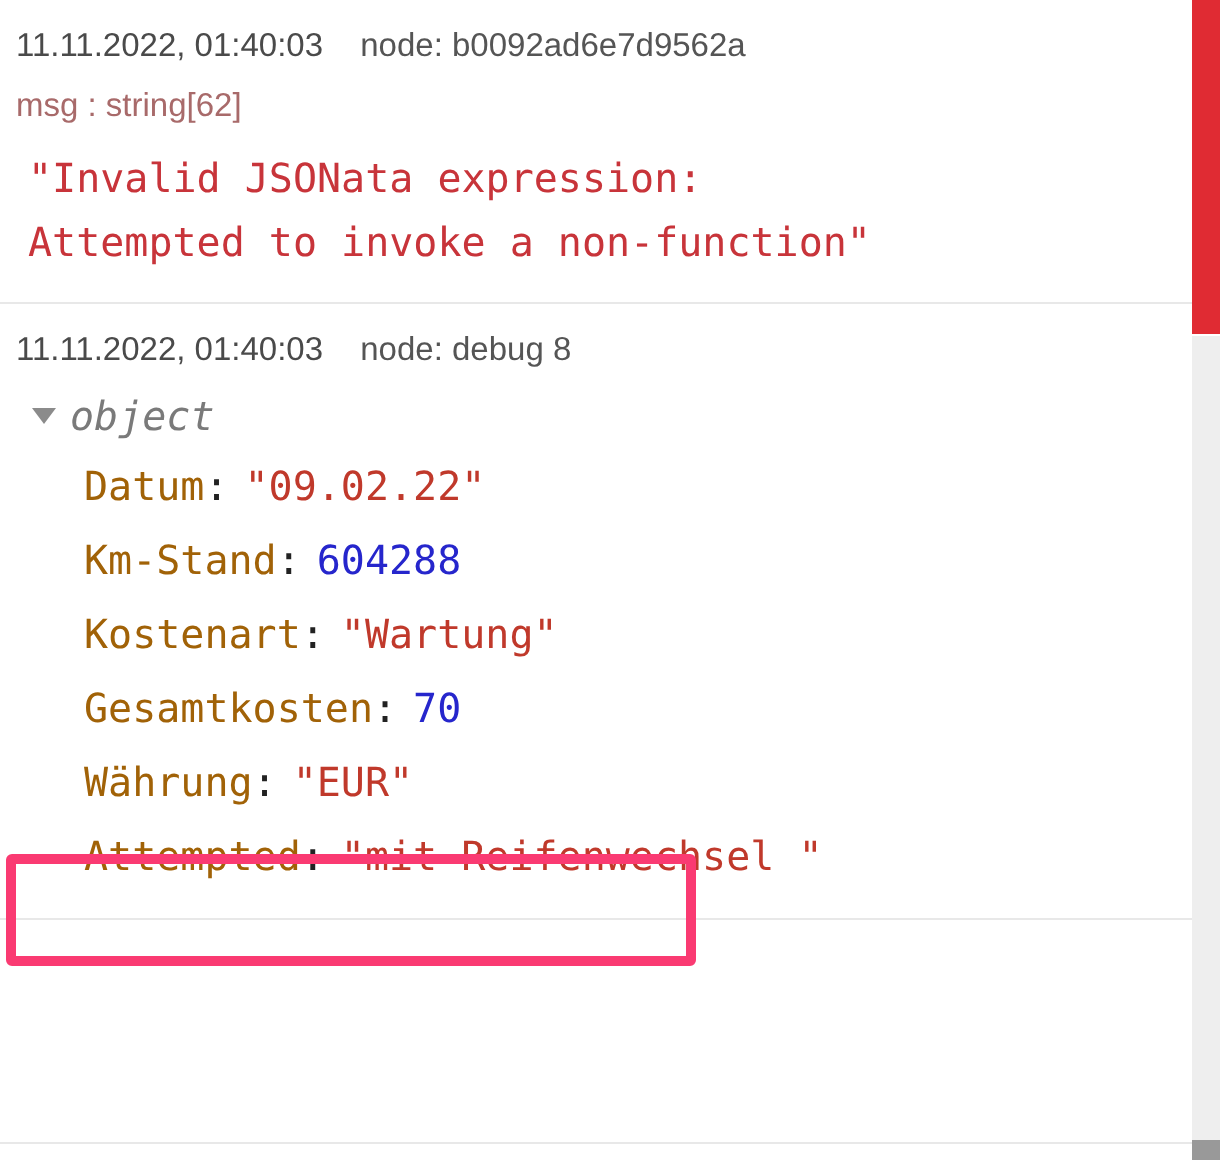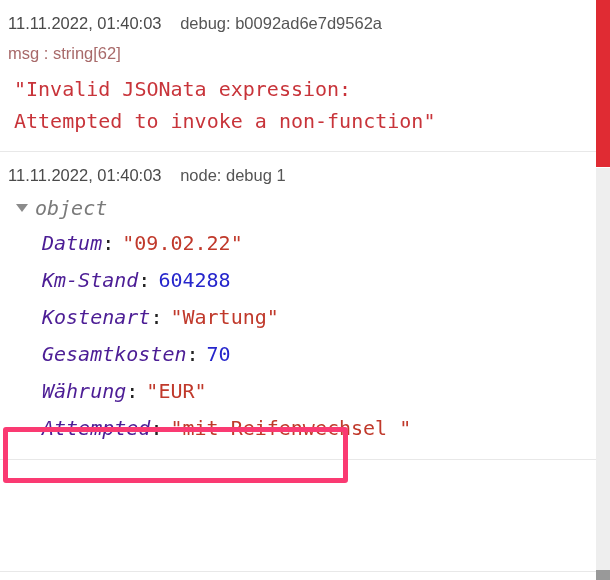--- a/index.html
+++ b/index.html
@@ -109,22 +109,21 @@
     display: block;
     padding-left: 34px;
   }
   .obj-prop {
     display: block;
     line-height: 37px;
     white-space: nowrap;
     position: relative;
   }
   .prop-key {
-    color: #4c1d95;
-    font-style: italic;
+    color: #a16207;
   }
   .prop-colon {
     color: #222222;
   }
   .prop-val {
     margin-left: 8px;
   }
   .prop-val.type-string {
     color: #c0392b;
   }
@@ -188,31 +187,31 @@
   }
 </style>
 </head>
 <body>
 
 <div id="debug-panel">
 
   <div class="debug-message is-error">
     <div class="msg-meta">
       <span class="msg-date">11.11.2022, 01:40:03</span>
-      <span class="msg-node">debug: b0092ad6e7d9562a</span>
+      <span class="msg-node">node: b0092ad6e7d9562a</span>
     </div>
     <div class="msg-topic">msg : string[62]</div>
     <div class="msg-body-error">"Invalid JSONata expression:
 Attempted to invoke a non-function"</div>
   </div>
 
   <div class="debug-message">
     <div class="msg-meta">
       <span class="msg-date">11.11.2022, 01:40:03</span>
-      <span class="msg-node">node: debug 1</span>
+      <span class="msg-node">node: debug 8</span>
     </div>
 
     <div class="obj-tree">
       <div class="obj-root">
         <span class="expander"></span>
         <span class="obj-root-label">object</span>
       </div>
 
       <div class="obj-props">
 

